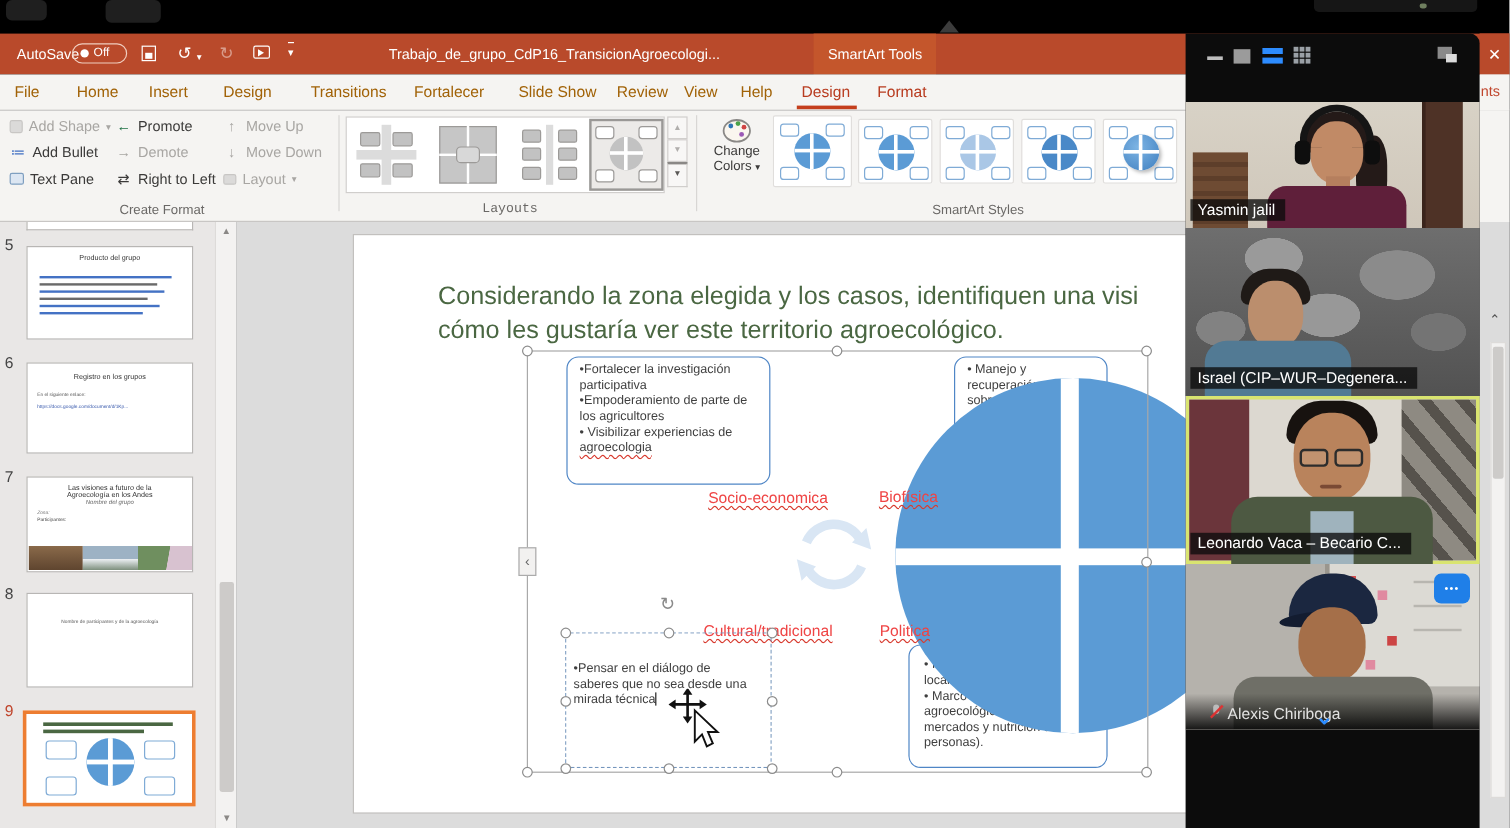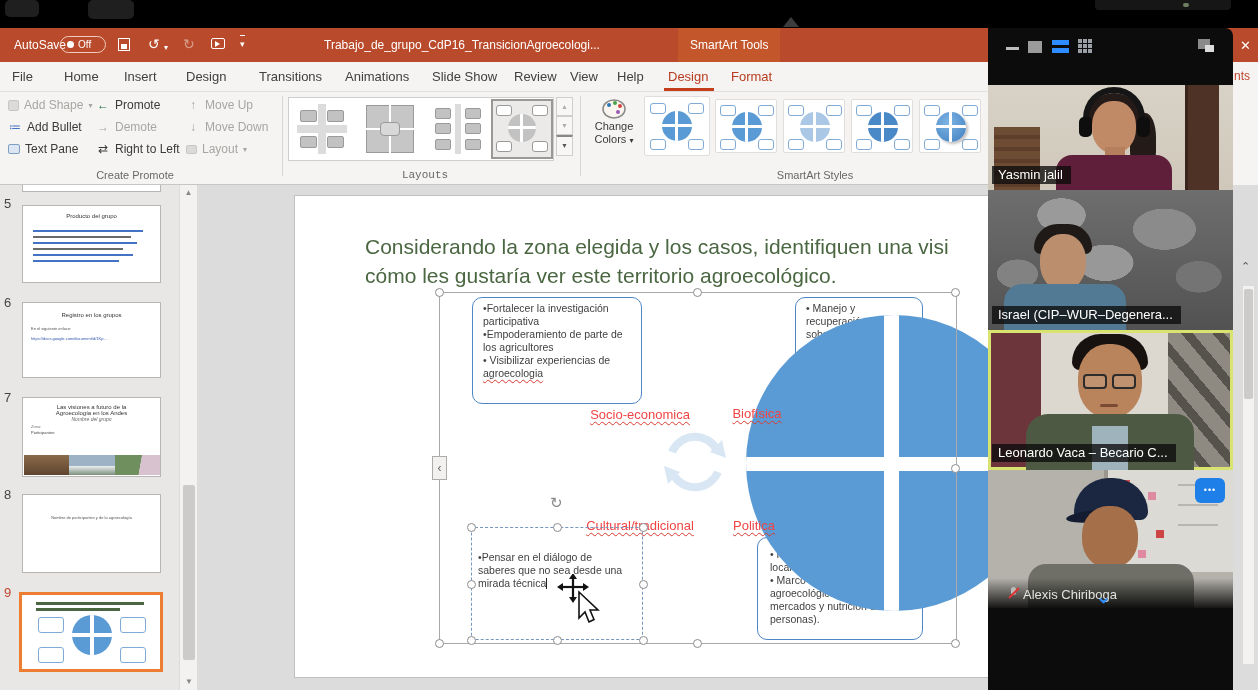--- a/index.html
+++ b/index.html
@@ -16,21 +16,21 @@
   #autosave-pill { left:60px; top:8px; width:46px; height:17px; border:1px solid #f0cdbf; border-radius:9px; display:flex; align-items:center; gap:4px; padding:0 6px; }
   #autosave-pill .dot { width:7px; height:7px; background:#fff; border-radius:50%; }
   #autosave-pill span { font-size:10px; color:#fff; }
   .qat-ic { color:#fff; font-size:14px; line-height:14px; }
   .dim { opacity:.45; }
   #smartart-tools-tab { background:#c4562c; height:34px; display:flex; align-items:center; padding:0 12px; }
   #ppt-close { background:#b94a2b; color:#fff; font-size:13px; display:flex; align-items:center; justify-content:center; }
 
   
   #menubar { left:0; top:62px; width:1258px; height:30px; background:#f5f4f2; border-bottom:1px solid #e2e0de; }
-  .menu-item { position:absolute; top:7px; font-size:13px; color:#404040; }
+  .menu-item { position:absolute; top:7px; font-size:13px; color:#a16207; }
   .menu-ctx { color:#b83b1f; }
   .menu-active-bar { position:absolute; height:3px; background:#c43e1c; top:26px; }
 
   
   #ribbon { left:0; top:92px; width:1258px; height:93px; background:#f5f4f2; border-bottom:1px solid #c8c6c4; }
   .rb-btn { position:absolute; display:flex; align-items:center; gap:5px; font-size:12px; color:#3b3a39; white-space:nowrap; }
   .rb-dis { color:#a8a6a3; }
   .rb-ic { display:inline-block; width:14px; text-align:center; font-size:12px; }
   .grp-label { position:absolute; top:77px; font-size:11px; color:#6a6866; text-align:center; }
   .grp-div { position:absolute; top:4px; width:1px; height:80px; background:#d8d6d4; }
@@ -131,21 +131,21 @@
       <span class="tb-txt">SmartArt Tools</span>
     </div>
   </div>
 
   <div class="abs" id="menubar">
     <span class="menu-item" style="left:12px;">File</span>
     <span class="menu-item" style="left:64px;">Home</span>
     <span class="menu-item" style="left:124px;">Insert</span>
     <span class="menu-item" style="left:186px;">Design</span>
     <span class="menu-item" style="left:259px;">Transitions</span>
-    <span class="menu-item" style="left:345px;">Animations</span>
+    <span class="menu-item" style="left:345px;">Fortalecer</span>
     <span class="menu-item" style="left:432px;">Slide Show</span>
     <span class="menu-item" style="left:514px;">Review</span>
     <span class="menu-item" style="left:570px;">View</span>
     <span class="menu-item" style="left:617px;">Help</span>
     <span class="menu-item menu-ctx" style="left:668px;">Design</span>
     <div class="menu-active-bar" style="left:664px; width:50px;"></div>
     <span class="menu-item menu-ctx" style="left:731px;">Format</span>
   </div>
 
   <div class="abs" id="ribbon">
@@ -181,21 +181,21 @@
     </div>
     <div class="rb-btn rb-dis" style="left:186px; top:28px;">
       <span class="rb-ic">↓</span>
       <span>Move Down</span>
     </div>
     <div class="rb-btn rb-dis" style="left:186px; top:50px;">
       <span class="mini-sq" style="width:11px; height:9px; opacity:.5;"></span>
       <span>Layout</span>
       <span style="font-size:8px;">▾</span>
     </div>
-    <div class="grp-label" style="left:75px; width:120px;">Create Promote</div>
+    <div class="grp-label" style="left:75px; width:120px;">Create Format</div>
     <div class="grp-div" style="left:282px;"></div>
 
     <div class="abs gal" style="left:288px; top:5px; width:266px; height:64px;">
 
       <div class="abs" style="left:4px; top:4px; width:58px; height:54px;">
         <div class="abs" style="left:25px; top:2px; width:8px; height:50px; background:#dcdcdc;"></div>
         <div class="abs" style="left:4px; top:23px; width:50px; height:8px; background:#dcdcdc;"></div>
         <div class="abs mini-sq" style="left:7px; top:8px; width:17px; height:12px;"></div>
         <div class="abs mini-sq" style="left:34px; top:8px; width:17px; height:12px;"></div>
         <div class="abs mini-sq" style="left:7px; top:34px; width:17px; height:12px;"></div>

